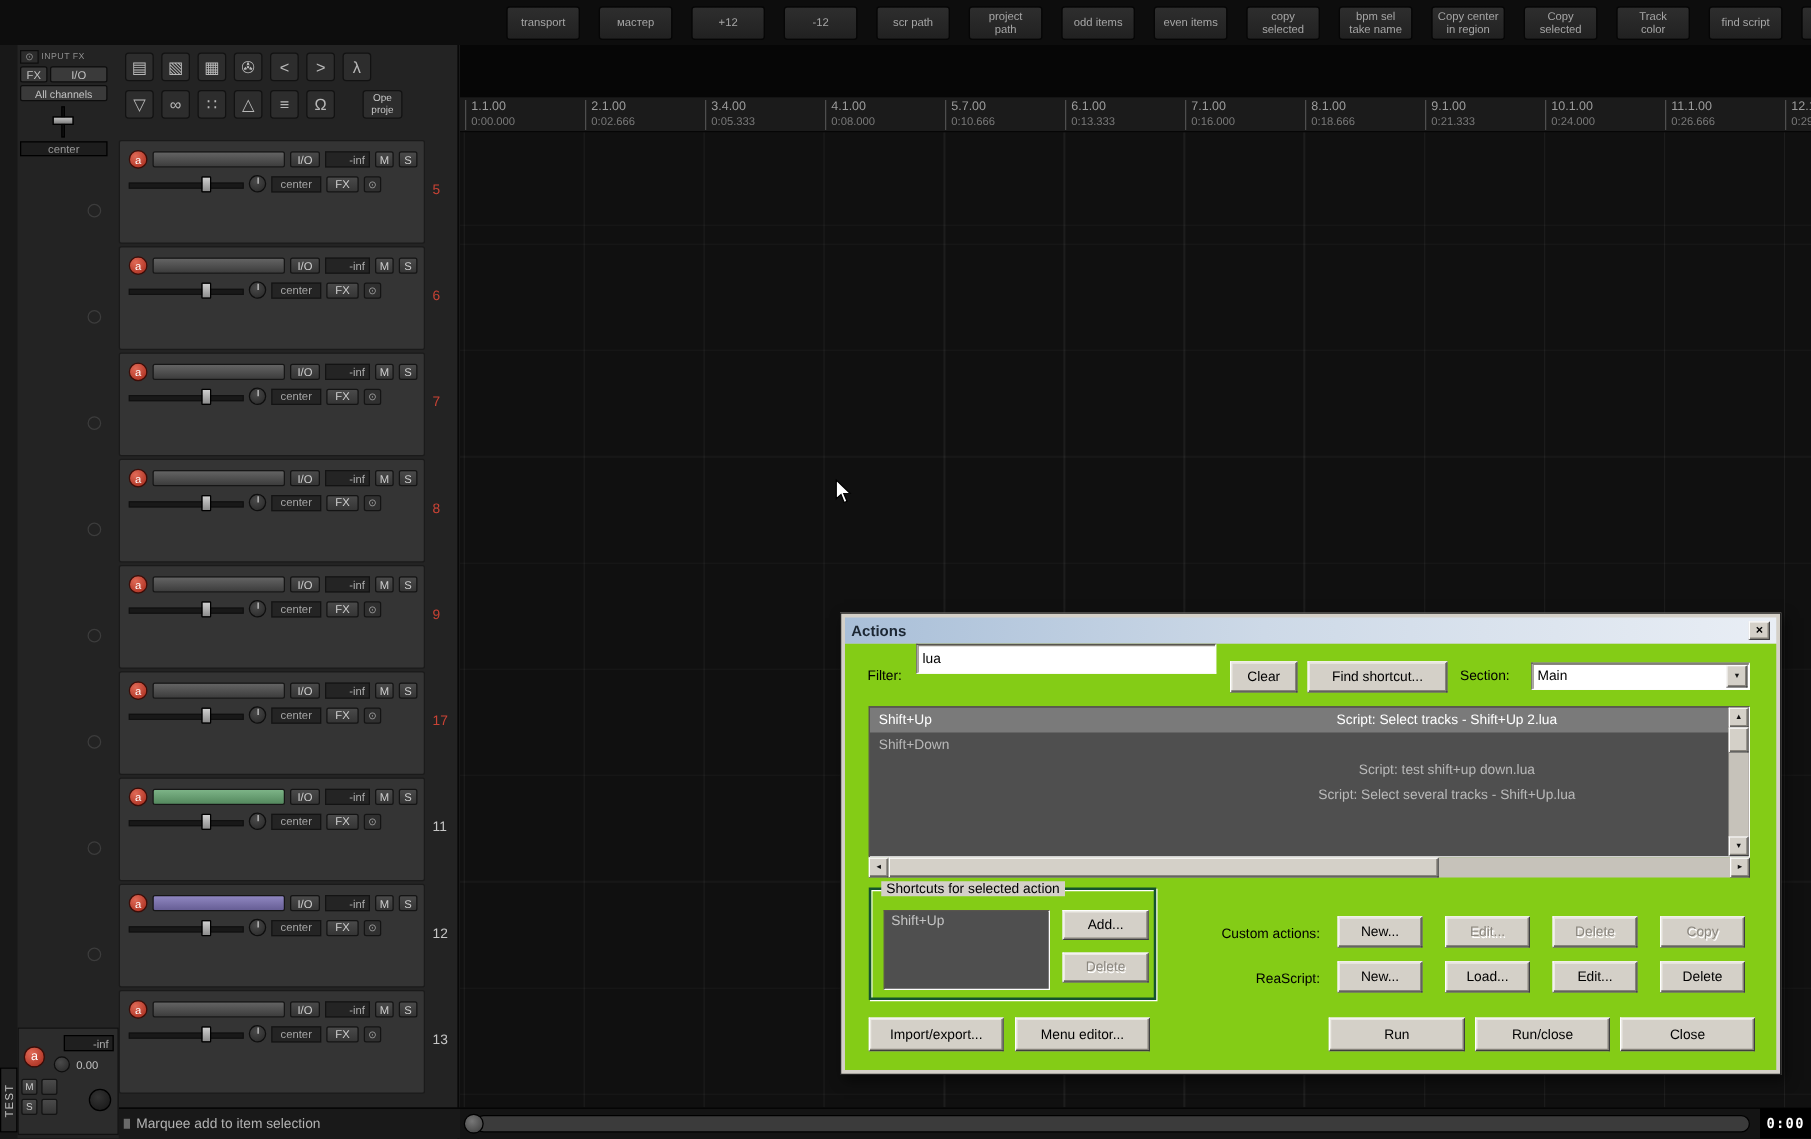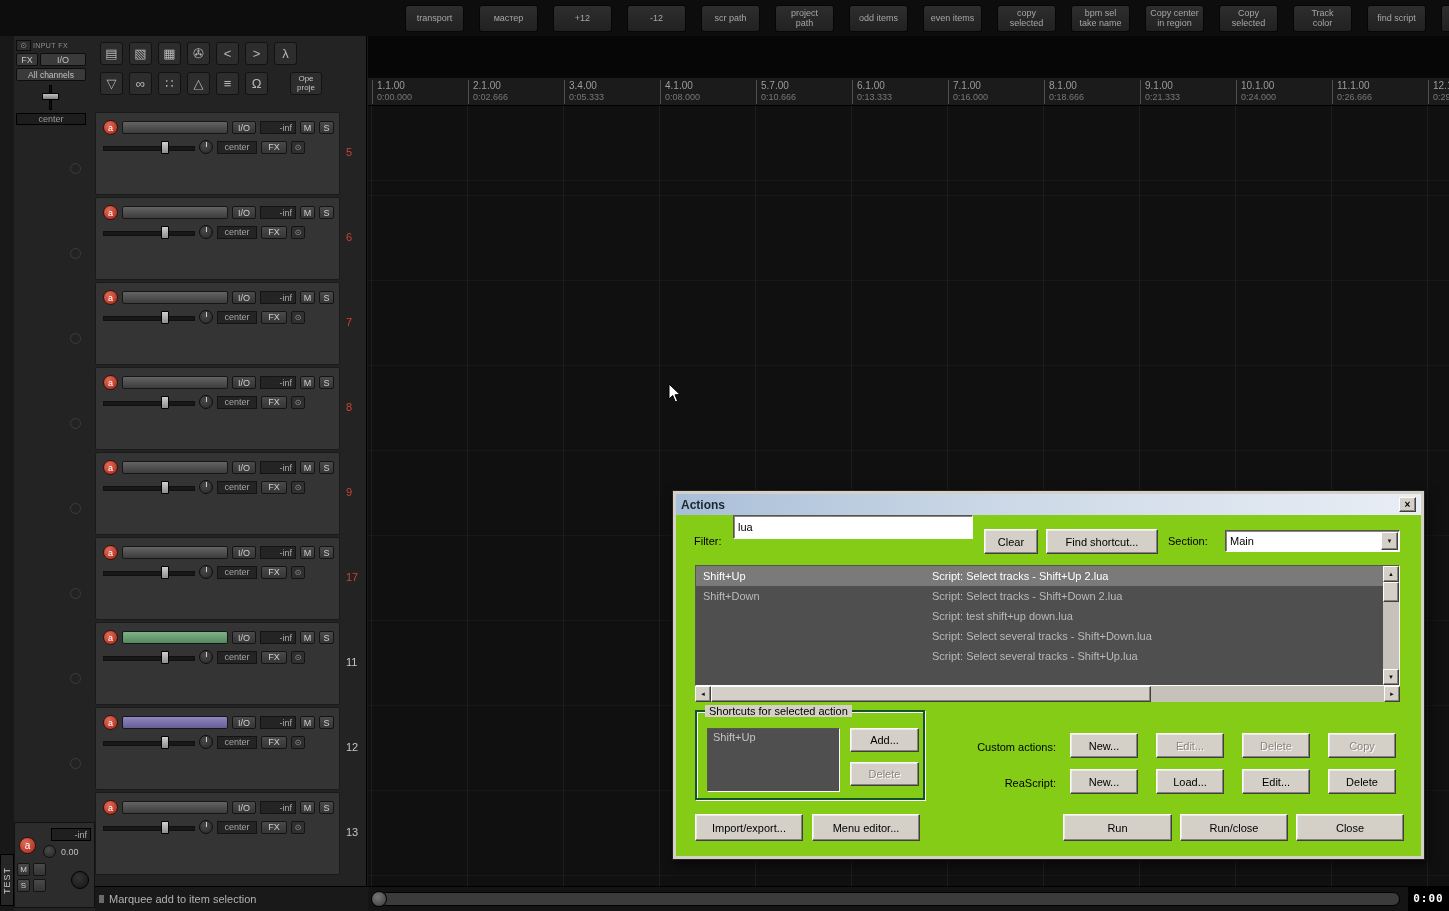--- a/index.html
+++ b/index.html
@@ -86,21 +86,21 @@
   .dd-btn{width:17px;height:18px;margin-right:1px;background:#d4d0c8;border:1px solid;border-color:#fdfdfd #3f3f3f #3f3f3f #fdfdfd;box-shadow:inset -1px -1px 0 #87837b;font-size:6px;color:#1a1a1a;display:flex;align-items:center;justify-content:center;}
 
   #action-list{position:absolute;left:19px;top:50px;width:705px;height:121px;border:1px solid;border-color:#58554e #fdfdfd #fdfdfd #58554e;background:#4f4f4f;display:flex;overflow:hidden;}
   .alist-main{flex:1;overflow:hidden;}
   .ahead{display:flex;height:18px;background:#d4d0c8;}
   .hc1{width:229px;flex:0 0 229px;border-right:1px solid #8a867e;box-shadow:inset 0 -1px 0 #8a867e,inset 0 1px 0 #fff;padding:2px 0 0 7px;font-size:11px;color:#000;}
   .hc2{flex:1;box-shadow:inset 0 -1px 0 #8a867e,inset 0 1px 0 #fff;padding:2px 0 0 7px;font-size:11px;color:#000;}
   .arow{display:flex;height:20px;align-items:center;color:#b9b9b9;font-size:11px;}
   .arow.sel{background:#7a7a7a;color:#fff;}
   .c1{width:229px;flex:0 0 229px;padding-left:7px;overflow:hidden;white-space:nowrap;}
-  .c2{flex:1;padding-left:7px;white-space:nowrap;overflow:hidden;}
+  .c2{flex:1;padding-left:7px;white-space:nowrap;overflow:hidden;text-align:center;}
   .vscroll{width:16px;background:#c6c2ba;display:flex;flex-direction:column;}
   .sb-btn{width:16px;height:16px;background:#d4d0c8;border:1px solid;border-color:#fdfdfd #3f3f3f #3f3f3f #fdfdfd;box-shadow:inset -1px -1px 0 #87837b;font-size:6px;color:#111;display:flex;align-items:center;justify-content:center;flex:0 0 16px;}
   .vtrack{flex:1;position:relative;background:#c6c2ba;}
   .vthumb{position:absolute;left:0;top:0;width:16px;height:20px;background:#d4d0c8;border:1px solid;border-color:#fdfdfd #3f3f3f #3f3f3f #fdfdfd;box-shadow:inset -1px -1px 0 #87837b;}
   #action-hscroll{position:absolute;left:19px;top:171px;width:705px;height:16px;display:flex;}
   .htrack{flex:1;position:relative;background:#c6c2ba;}
   .hthumb{position:absolute;left:0;top:0;height:16px;width:440px;background:#d4d0c8;border:1px solid;border-color:#fdfdfd #3f3f3f #3f3f3f #fdfdfd;box-shadow:inset -1px -1px 0 #87837b;}
 
   #groupbox{position:absolute;left:19px;top:195px;width:230px;height:90px;border:2px solid #14532d;box-shadow:1px 1px 0 #fff,inset 1px 1px 0 #fff;}
   .legend{position:absolute;left:8px;top:-7px;background:#d4d0c8;padding:0 4px;font-size:11px;color:#000;white-space:nowrap;}
@@ -468,29 +468,24 @@
 
     <div id="action-list">
       <div class="alist-main">
         <div>
             <div class="arow sel">
               <div class="c1">Shift+Up</div>
               <div class="c2">Script: Select tracks - Shift+Up 2.lua</div>
             </div>
             <div class="arow">
               <div class="c1">Shift+Down</div>
-              <div class="c2">Script: Select tracks - Shift+Down 2.lua</div>
             </div>
             <div class="arow">
               <div class="c1"></div>
               <div class="c2">Script: test shift+up down.lua</div>
-            </div>
-            <div class="arow">
-              <div class="c1"></div>
-              <div class="c2">Script: Select several tracks - Shift+Down.lua</div>
             </div>
             <div class="arow">
               <div class="c1"></div>
               <div class="c2">Script: Select several tracks - Shift+Up.lua</div>
             </div>
           </div>
       </div>
       <div class="vscroll">
         <div class="sb-btn">▲</div>
         <div class="vtrack">

